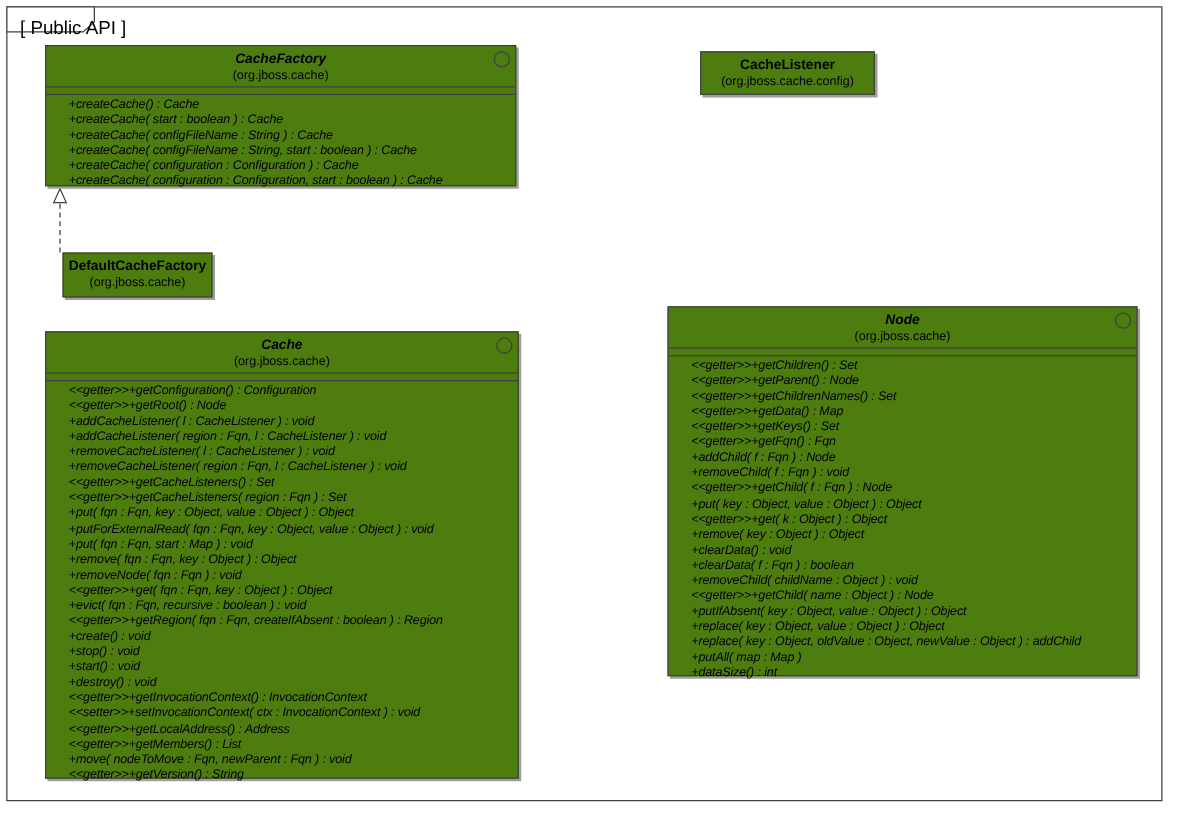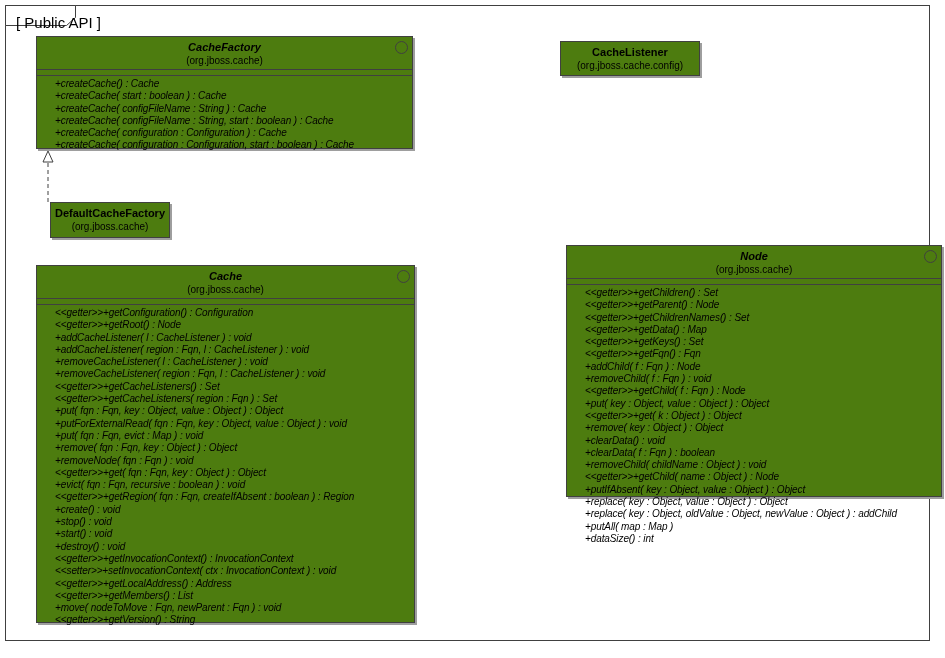--- a/index.html
+++ b/index.html
@@ -115,40 +115,40 @@
         <div>&lt;&lt;getter&gt;&gt;+getConfiguration() : Configuration</div>
         <div>&lt;&lt;getter&gt;&gt;+getRoot() : Node</div>
         <div>+addCacheListener( l : CacheListener ) : void</div>
         <div>+addCacheListener( region : Fqn, l : CacheListener ) : void</div>
         <div>+removeCacheListener( l : CacheListener ) : void</div>
         <div>+removeCacheListener( region : Fqn, l : CacheListener ) : void</div>
         <div>&lt;&lt;getter&gt;&gt;+getCacheListeners() : Set</div>
         <div>&lt;&lt;getter&gt;&gt;+getCacheListeners( region : Fqn ) : Set</div>
         <div>+put( fqn : Fqn, key : Object, value : Object ) : Object</div>
         <div>+putForExternalRead( fqn : Fqn, key : Object, value : Object ) : void</div>
-        <div>+put( fqn : Fqn, evict : Map ) : void</div>
+        <div>+put( fqn : Fqn, start : Map ) : void</div>
         <div>+remove( fqn : Fqn, key : Object ) : Object</div>
         <div>+removeNode( fqn : Fqn ) : void</div>
         <div>&lt;&lt;getter&gt;&gt;+get( fqn : Fqn, key : Object ) : Object</div>
         <div>+evict( fqn : Fqn, recursive : boolean ) : void</div>
         <div>&lt;&lt;getter&gt;&gt;+getRegion( fqn : Fqn, createIfAbsent : boolean ) : Region</div>
         <div>+create() : void</div>
         <div>+stop() : void</div>
         <div>+start() : void</div>
         <div>+destroy() : void</div>
         <div>&lt;&lt;getter&gt;&gt;+getInvocationContext() : InvocationContext</div>
         <div>&lt;&lt;setter&gt;&gt;+setInvocationContext( ctx : InvocationContext ) : void</div>
         <div>&lt;&lt;getter&gt;&gt;+getLocalAddress() : Address</div>
         <div>&lt;&lt;getter&gt;&gt;+getMembers() : List</div>
         <div>+move( nodeToMove : Fqn, newParent : Fqn ) : void</div>
         <div>&lt;&lt;getter&gt;&gt;+getVersion() : String</div>
       </div>
   </div>
 
-  <div class="uml-class interface with-compartments" style="left:534px; top:245px; width:376px; height:252px;margin-left:32px;">
+  <div class="uml-class interface with-compartments" style="left:534px; top:245px; width:376px; height:296px;">
     <div class="class-header">
       <div class="class-title">Node</div>
       <div class="class-package">(org.jboss.cache)</div>
       <span class="iface-circle"></span>
     </div>
     <div class="attr-compartment"></div>
     <div class="methods">
         <div>&lt;&lt;getter&gt;&gt;+getChildren() : Set</div>
         <div>&lt;&lt;getter&gt;&gt;+getParent() : Node</div>
         <div>&lt;&lt;getter&gt;&gt;+getChildrenNames() : Set</div>

